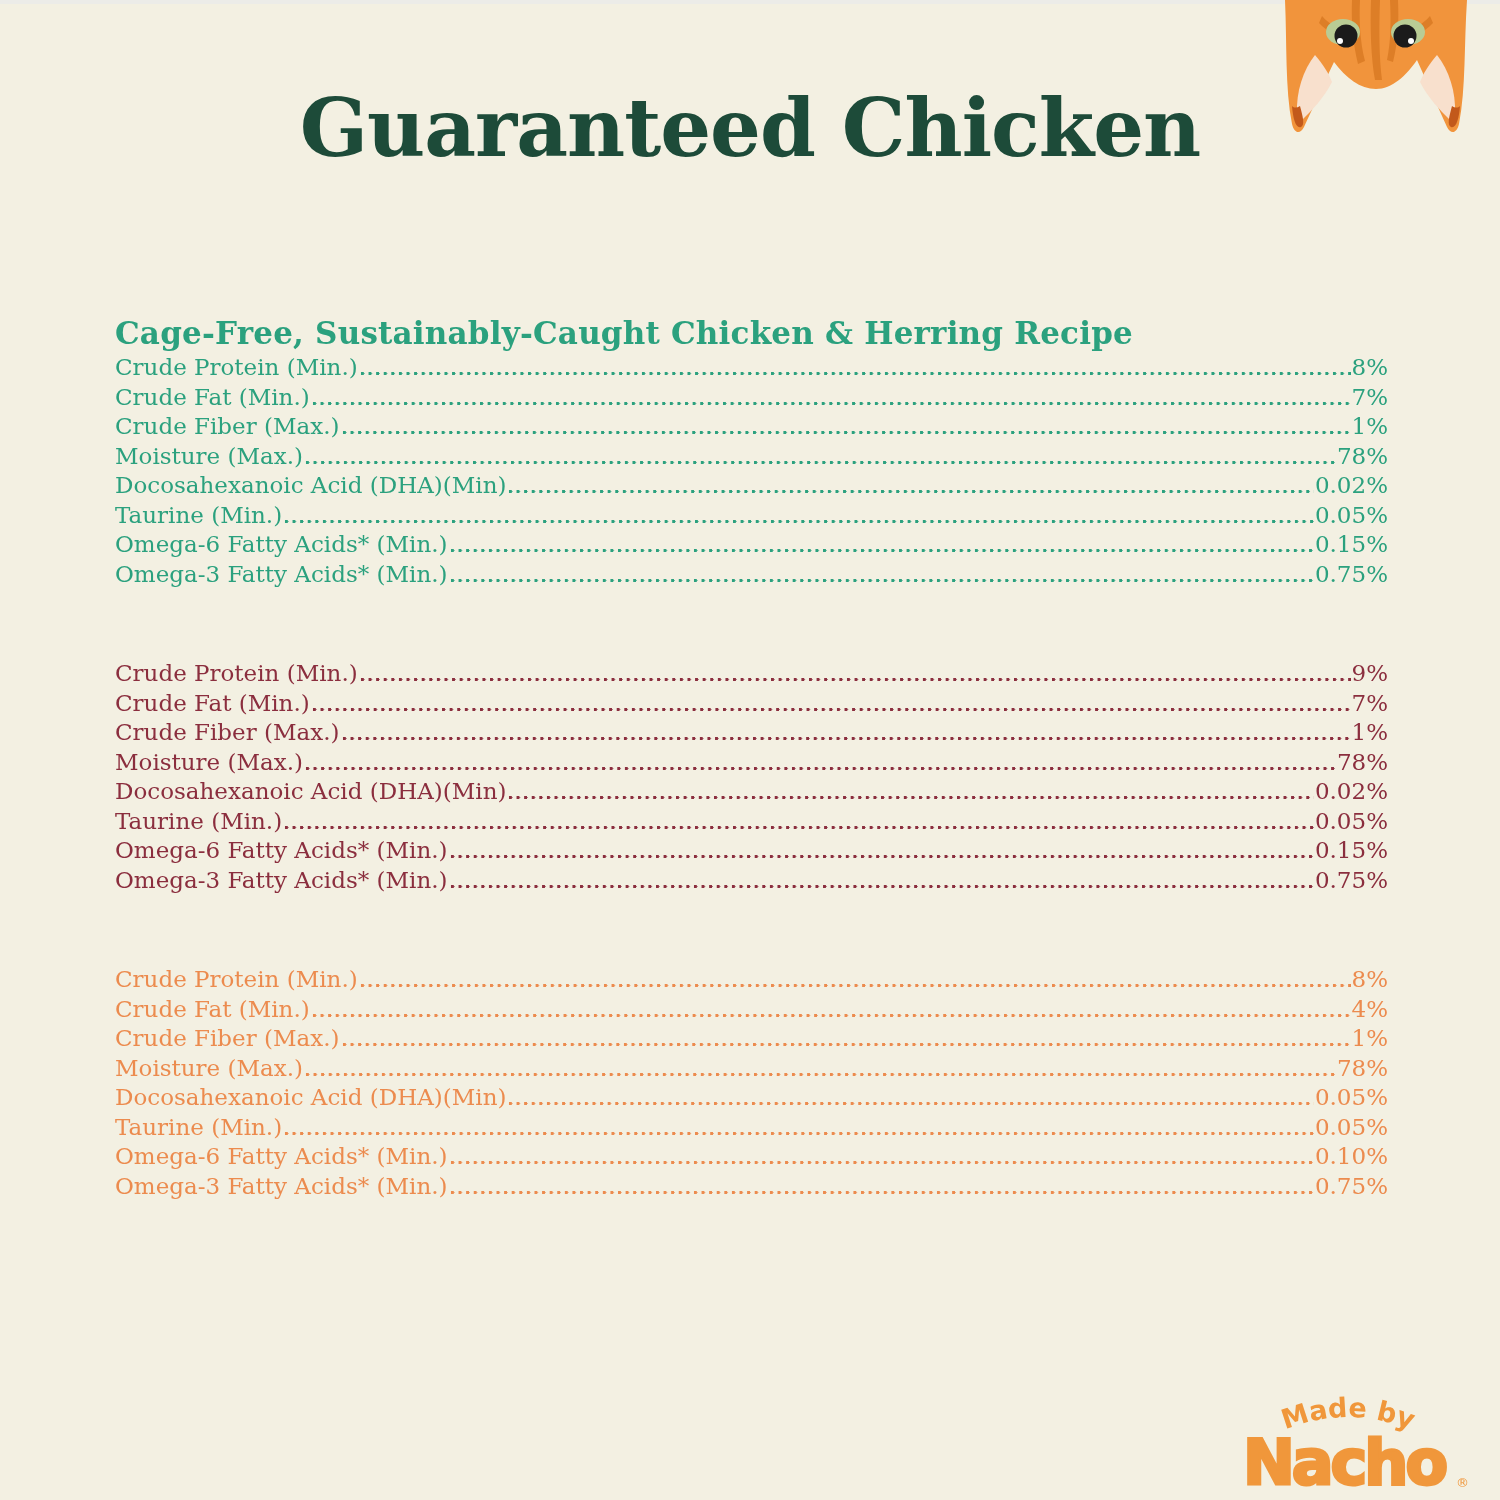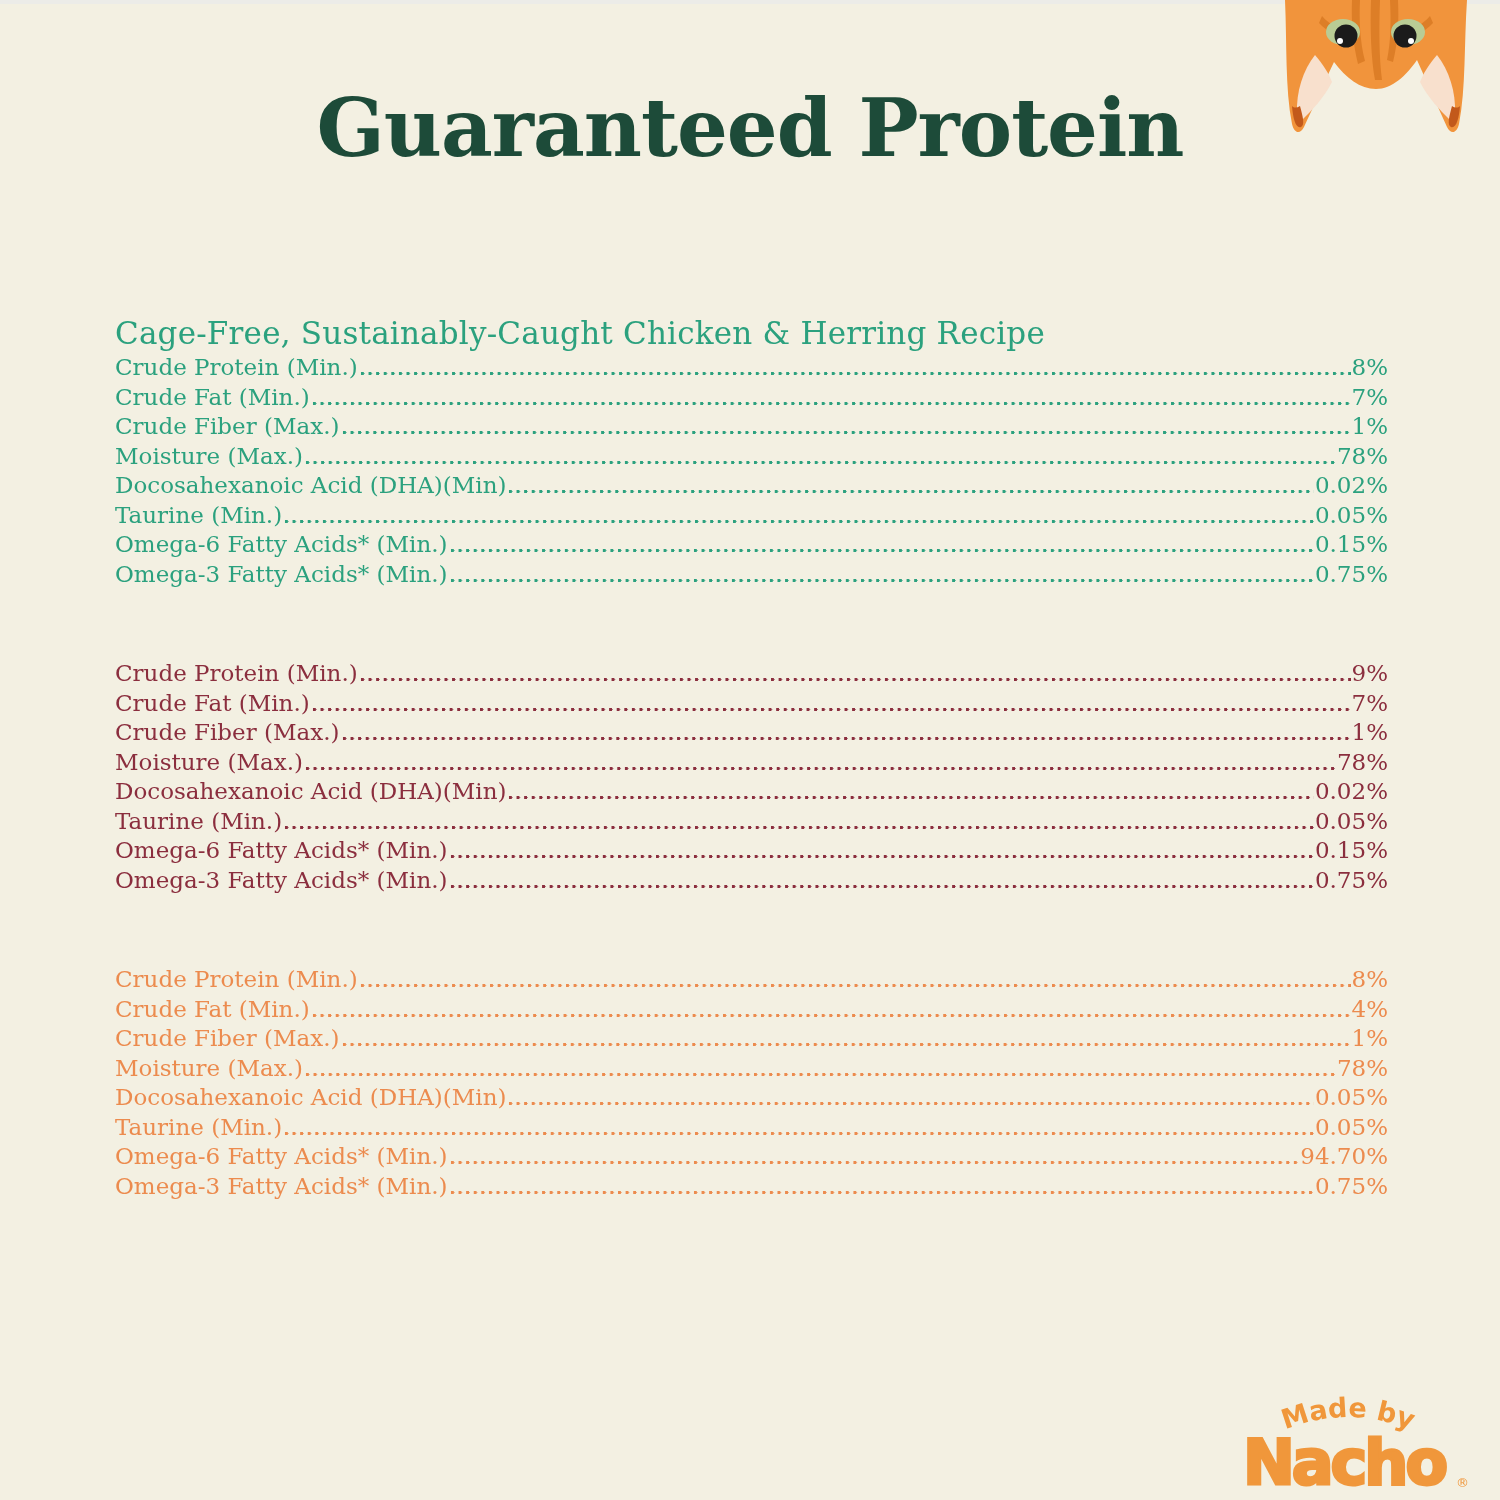--- a/index.html
+++ b/index.html
@@ -20,21 +20,21 @@
     color:#1D4B39;
   }
 
   .content{padding:0 112px 0 115px}
 
   .recipe{margin-top:70px}
   .recipe:first-child{margin-top:144px}
   .recipe-heading{
     margin:0;
     font-size:31px;
-    font-weight:400;
+    font-weight:700;
     color:var(--accent);
     letter-spacing:0.2px;
   }
   .rows{}
   .row{
     display:flex;align-items:flex-end;
     height:29.5px;
     font-size:23px;
     color:var(--accent);
   }
@@ -73,21 +73,21 @@
   <circle cx="125" cy="36" r="11.5" fill="#1B1B1B"></circle>
   <circle cx="131" cy="41" r="3" fill="#FFFFFF"></circle>
 
   <path d="M17 114 C16 92 23 70 35 55 C43 64 49 74 52 82 C44 98 32 110 23 119 Z" fill="#F8E0CD"></path>
   <path d="M175 114 C176 92 169 70 157 55 C149 64 143 74 140 82 C148 98 160 110 169 119 Z" fill="#F8E0CD"></path>
 
   <path d="M12 106 C13 119 16 129 21 127 C25 125 23 117 20 106 C17 108 14 108 12 106 Z" fill="#C2591B"></path>
   <path d="M180 106 C179 119 176 129 171 127 C167 125 169 117 172 106 C175 108 178 108 180 106 Z" fill="#C2591B"></path>
 </svg>
 
-<h1 class="page-title">Guaranteed Protein</h1>
+<h1 class="page-title">Guaranteed Chicken</h1>
 
 <main id="sections" class="content">
     <section class="recipe" style="--accent: #2BA17E;">
     <h2 class="recipe-heading">Cage-Free, Sustainably-Caught Chicken &amp; Herring Recipe</h2>
     <div class="rows">
         <div class="row">
     <span class="label">Crude Protein (Min.)</span>
     <span class="dots"></span>
     <span class="value">8%</span>
   </div>
@@ -200,21 +200,21 @@
     <span class="value">0.05%</span>
   </div>
         <div class="row">
     <span class="label">Taurine (Min.)</span>
     <span class="dots"></span>
     <span class="value">0.05%</span>
   </div>
         <div class="row">
     <span class="label">Omega-6 Fatty Acids* (Min.)</span>
     <span class="dots"></span>
-    <span class="value">94.70%</span>
+    <span class="value">0.10%</span>
   </div>
         <div class="row">
     <span class="label">Omega-3 Fatty Acids* (Min.)</span>
     <span class="dots"></span>
     <span class="value">0.75%</span>
   </div>
       </div>
   </section>
   </main>
 

